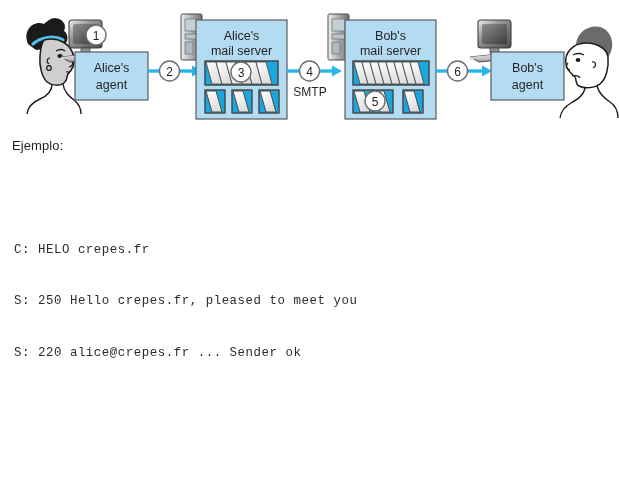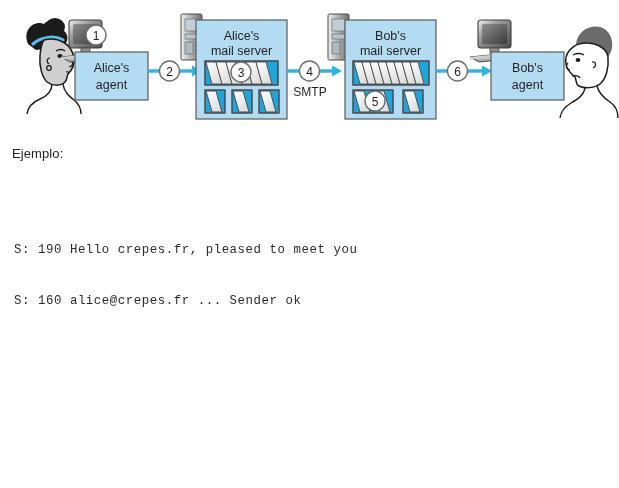--- a/index.html
+++ b/index.html
@@ -22,21 +22,21 @@
     left: 0;
     top: 0;
     width: 619px;
     height: 140px;
   }
 
   
   #example-label {
     position: absolute;
     left: 12px;
-    top: 146px;
+    top: 138px;
     font-size: 13px;
     font-family: "Liberation Sans", sans-serif;
     color: #231f20;
     letter-spacing: 0.1px;
   }
 
   
   #transcript {
     position: absolute;
     left: 14px;
@@ -275,22 +275,23 @@
 
       <path d="M585 88 C584 95, 578 99, 571 103 C564 107, 561 111, 560 118" stroke="#1b1b1b" stroke-width="1.4" fill="none"></path>
       <path d="M597 86 C599 94, 604 98, 610 102 C616 106, 618 111, 618 118" stroke="#1b1b1b" stroke-width="1.4" fill="none"></path>
     </g>
   </svg>
 </div>
 
 <div id="example-label">Ejemplo:</div>
 
 <div id="transcript">
-  <div class="line">S: 190 Hello crepes.fr, pleased to meet you</div>
-  <div class="line">S: 160 alice@crepes.fr ... Sender ok</div>
+  <div class="line">C: HELO crepes.fr</div>
+  <div class="line">S: 250 Hello crepes.fr, pleased to meet you</div>
+  <div class="line">S: 220 alice@crepes.fr ... Sender ok</div>
   
   
   
   
   
   
   
   
   
   

